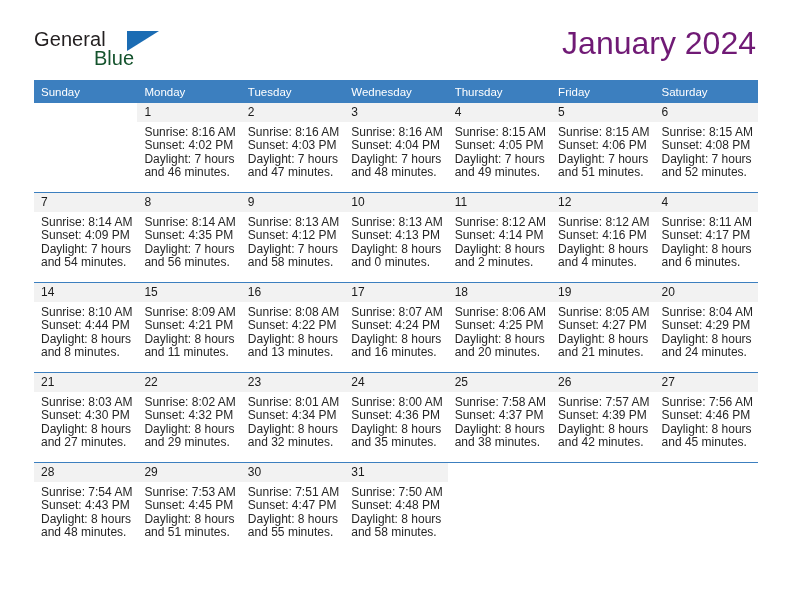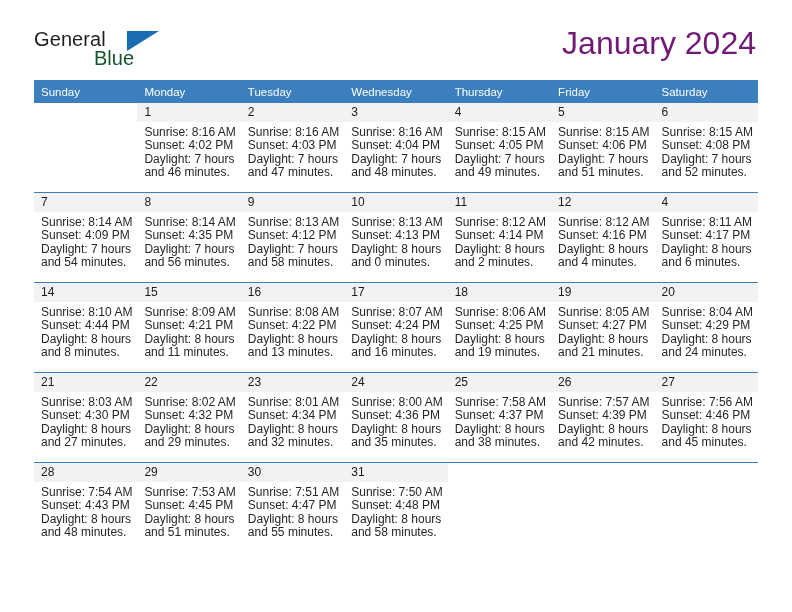--- a/index.html
+++ b/index.html
@@ -373,21 +373,21 @@
               </div>
             </div>
           </td>
           <td>
             <div class="cell">
               <div class="daynum">18</div>
               <div class="info">
                 <div>Sunrise: 8:06 AM</div>
                 <div>Sunset: 4:25 PM</div>
                 <div>Daylight: 8 hours</div>
-                <div>and 19 minutes.</div>
+                <div>and 20 minutes.</div>
               </div>
             </div>
           </td>
           <td>
             <div class="cell">
               <div class="daynum">19</div>
               <div class="info">
                 <div>Sunrise: 8:05 AM</div>
                 <div>Sunset: 4:27 PM</div>
                 <div>Daylight: 8 hours</div>

